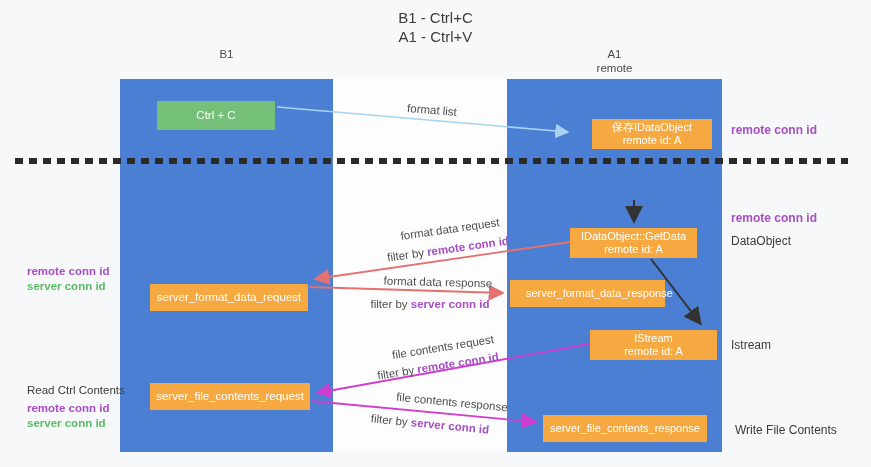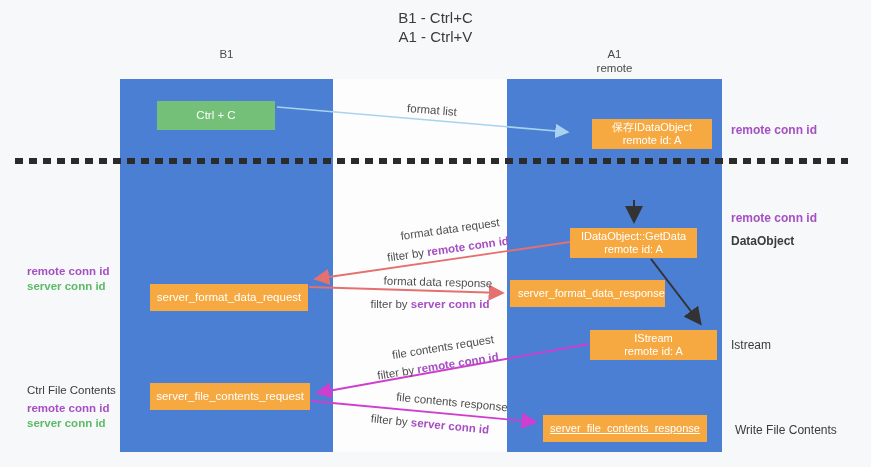--- a/index.html
+++ b/index.html
@@ -120,45 +120,45 @@
     <div>remote id: A</div>
   </div>
 
   <div class="abs node orange" style="left:570px;top:228px;width:127px;height:30px;font-size:11px;">
     <div>IDataObject::GetData</div>
     <div>remote id: A</div>
   </div>
   <div class="abs node orange" style="left:150px;top:268px;width:158px;height:27px;margin-top:16px;">
     <div>server_format_data_request</div>
   </div>
-  <div class="abs node orange" style="left:510px;top:280px;width:155px;height:27px;align-items:flex-start;padding-left:8px;box-sizing:border-box;font-size:11px;">
+  <div class="abs node orange" style="left:510px;top:280px;width:155px;height:27px;align-items:flex-start;padding-left:16px;box-sizing:border-box;font-size:11px;">
     <div>server_format_data_response</div>
   </div>
   <div class="abs node orange" style="left:590px;top:330px;width:127px;height:30px;font-size:11px;">
     <div>IStream</div>
     <div>remote id: A</div>
   </div>
   <div class="abs node orange" style="left:150px;top:383px;width:160px;height:27px;">
     <div>server_file_contents_request</div>
   </div>
-  <div class="abs node orange" style="left:543px;top:415px;width:164px;height:27px;font-size:11px;text-decoration:underline;">
+  <div class="abs node orange" style="left:543px;top:415px;width:164px;height:27px;font-size:11px;">
     <div>server_file_contents_response</div>
   </div>
 
   <div class="abs side-label purple" style="left:731px;top:123px;">remote conn id</div>
   <div class="abs side-label purple" style="left:731px;top:211px;">remote conn id</div>
-  <div class="abs side-label" style="left:731px;top:234px;font-weight:bold;">DataObject</div>
+  <div class="abs side-label" style="left:731px;top:234px;">DataObject</div>
   <div class="abs side-label" style="left:731px;top:338px;">Istream</div>
   <div class="abs side-label" style="left:735px;top:423px;">Write File Contents</div>
 
   <div class="abs left-ids" style="left:27px;top:264px;">
     <div class="purple">remote conn id</div>
     <div class="green">server conn id</div>
   </div>
-  <div class="abs side-label" style="left:27px;top:383px;font-size:11.5px;">Ctrl File Contents</div>
+  <div class="abs side-label" style="left:27px;top:383px;font-size:11.5px;">Read Ctrl Contents</div>
   <div class="abs left-ids" style="left:27px;top:401px;">
     <div class="purple">remote conn id</div>
     <div class="green">server conn id</div>
   </div>
 
   <div class="abs arrow-label" style="left:432px;top:110px;transform:translate(-50%,-50%) rotate(4.5deg);">format list</div>
 
   <div class="abs arrow-label" style="left:450px;top:229px;transform:translate(-50%,-50%) rotate(-8deg);">format data request</div>
   <div class="abs arrow-label" style="left:448px;top:249px;transform:translate(-50%,-50%) rotate(-8deg);"><span>filter by </span><span class="hl-purple">remote conn id</span></div>
 

